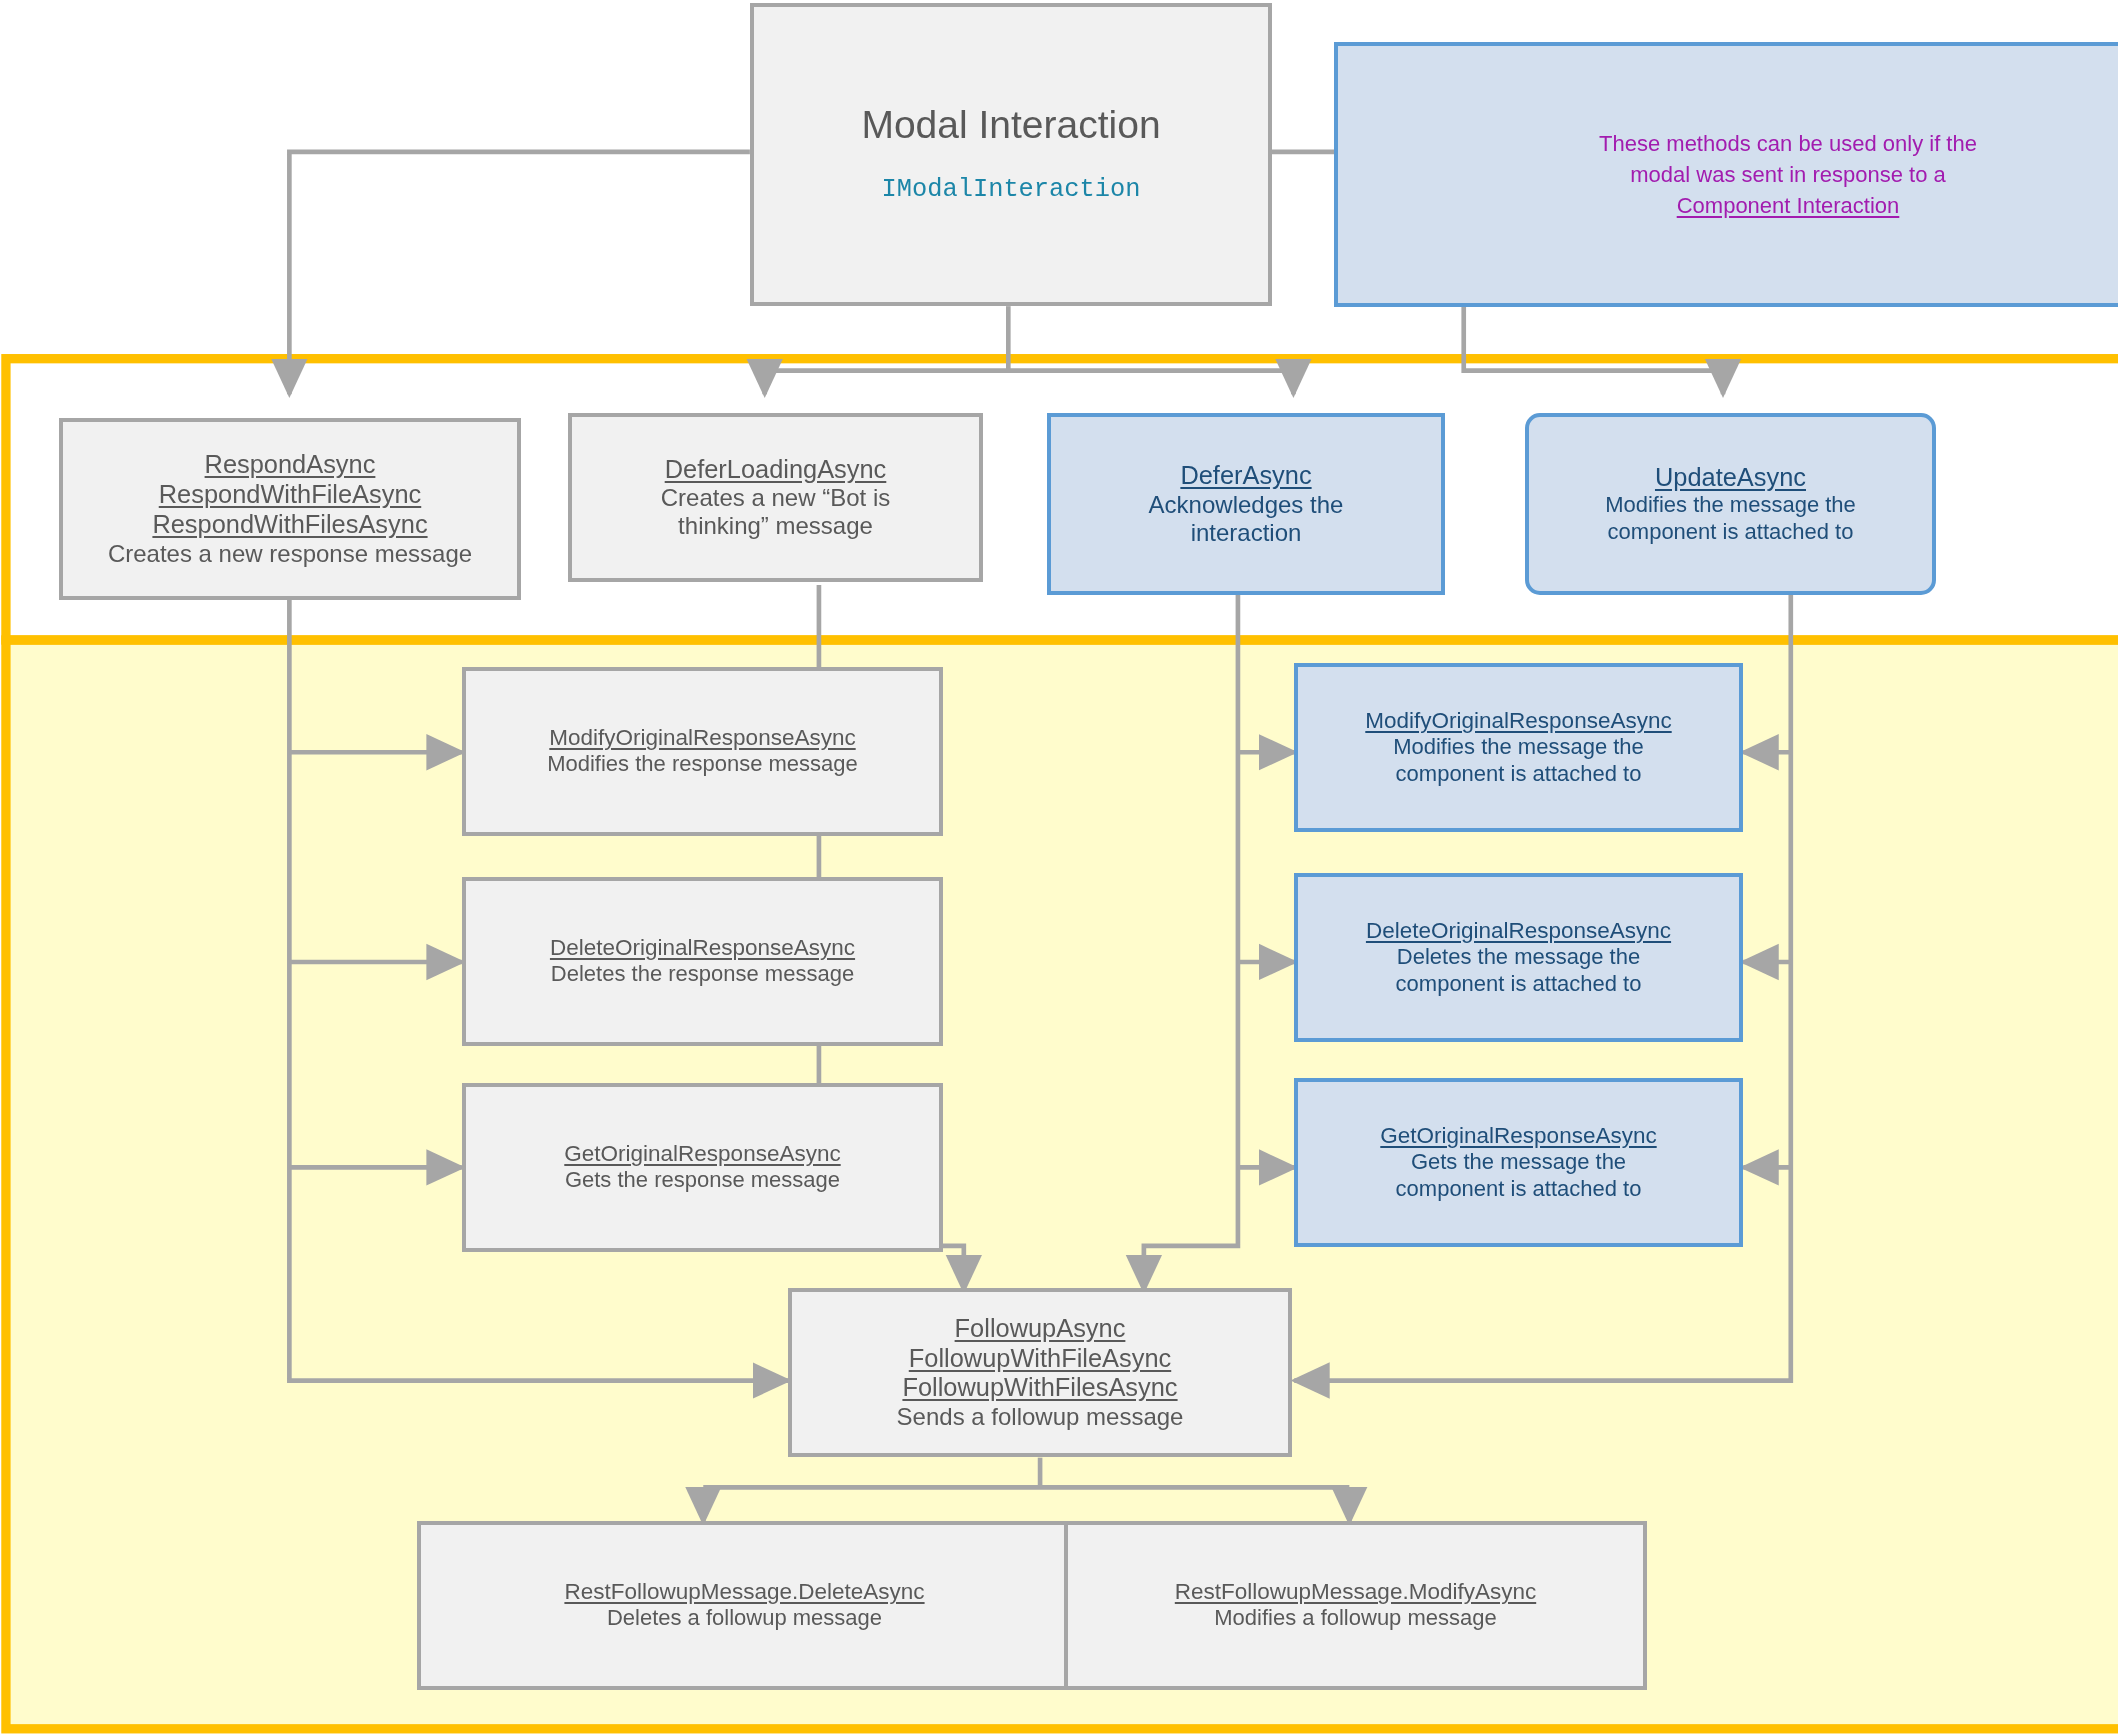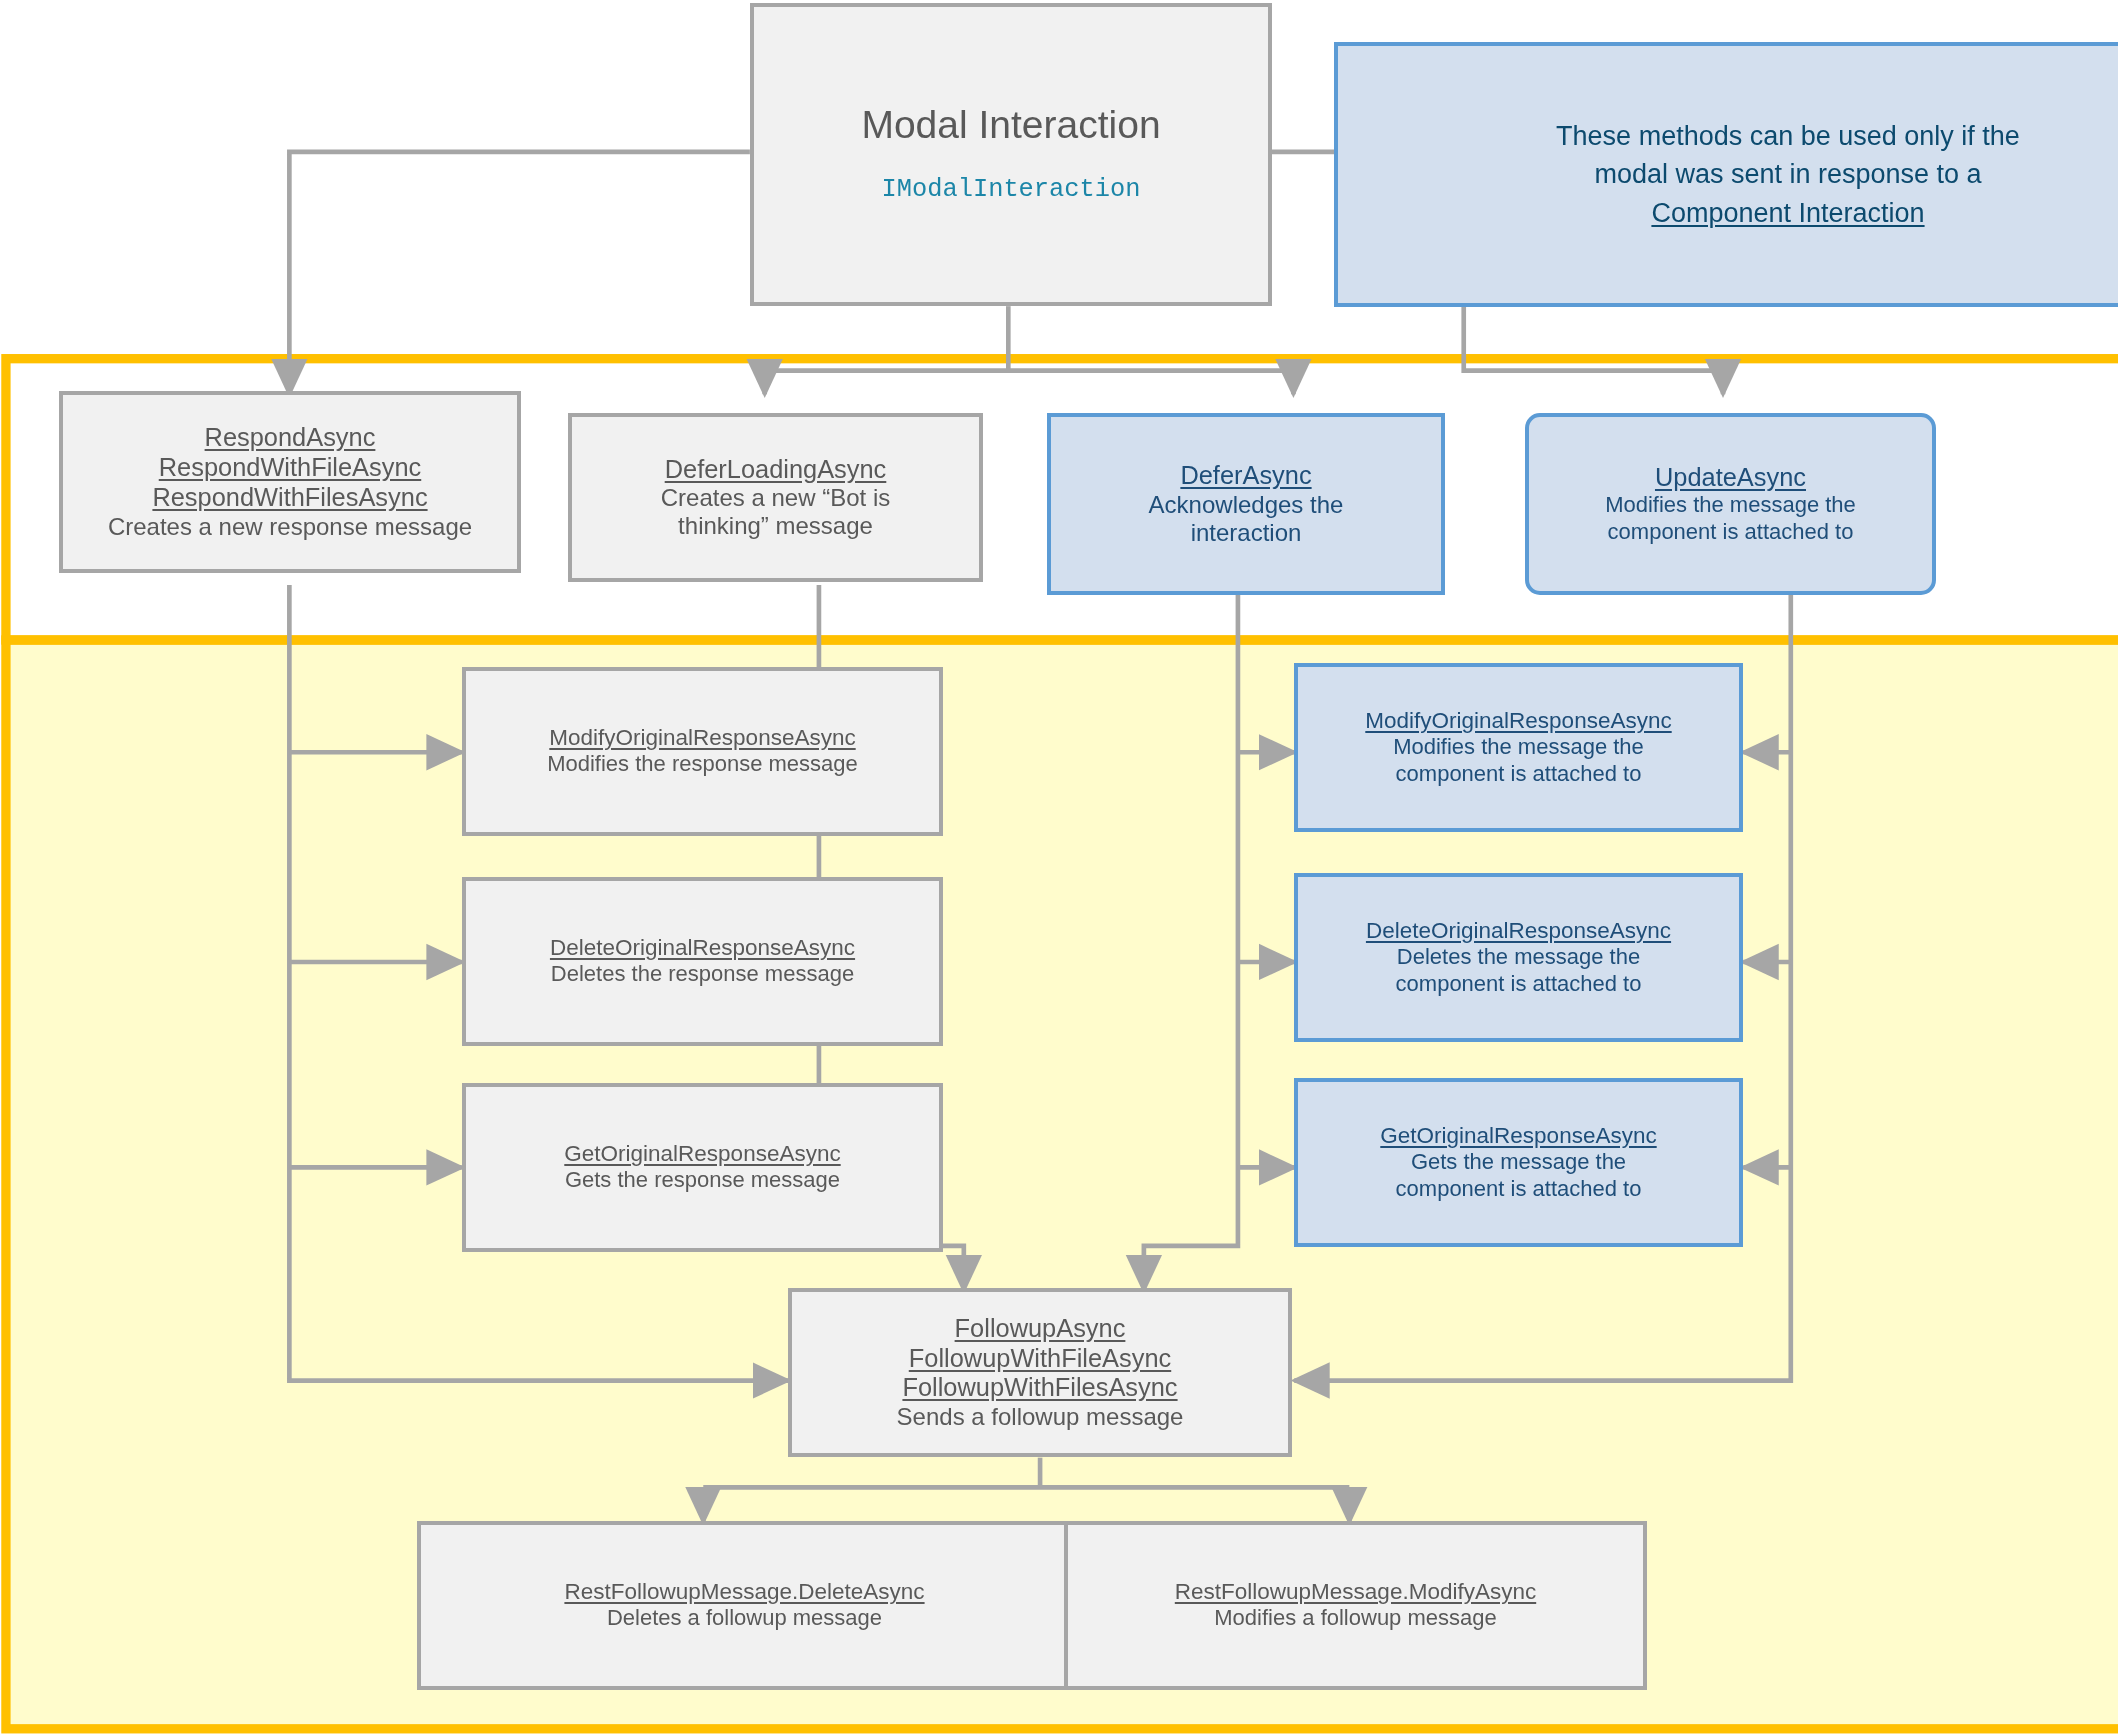--- a/index.html
+++ b/index.html
@@ -8,21 +8,21 @@
   svg.layer{position:absolute;left:0;top:0;width:2611px;height:1735px;}
   .box{position:absolute;box-sizing:border-box;display:flex;flex-direction:column;
        align-items:center;justify-content:center;text-align:center;}
   .gray-box{background:#F1F1F1;border:4.7px solid #A6A6A6;gap:20px;}
   .blue-box{background:#D3DFEE;border:4.7px solid #5B9BD5;}
   .ttl{font-weight:400;text-decoration:underline;text-underline-offset:2.5px;}
   .gray-t{color:#595959;}
   .blue-t{color:#1F4E79;}
   .root-title{color:#595959;font-size:39px;line-height:1.05;}
   .root-sub{font-family:"Liberation Mono",monospace;color:#1C86A8;font-size:25.4px;margin-top:9px;}
-  .callout{color:#0c4a6e;font-size:27px;line-height:1.42;}
+  .callout{color:#a21caf;font-size:22px;line-height:1.42;}
   .u{text-decoration:underline;text-underline-offset:3px;}
   .legend{position:absolute;text-align:right;box-sizing:border-box;}
   .lg-title{font-weight:bold;color:#8A6400;font-size:29px;line-height:1.18;}
   .lg-gold{color:#8A6400;font-size:24.6px;line-height:1.2;}
   .lg-gray{color:#595959;font-size:24.6px;line-height:1.2;}
   .m-title{font-size:25.4px;line-height:1.17;}
   .m-desc{font-size:24px;line-height:1.17;}
   .m-title-sm{font-size:22.5px;line-height:1.17;}
   .m-desc-sm{font-size:22px;line-height:1.2;}
   .stack{display:flex;flex-direction:column;align-items:center;}
@@ -107,21 +107,21 @@
   </div>
 
   <div class="legend" style="left:1835px;top:669px;width:742px;padding-right:20.3px;">
     <div class="lg-title">Followup methods</div>
     <div class="lg-gold">Can be used in 15 minutes</div>
     <div class="lg-gold">after sending an initial response</div>
     <div class="lg-gray">Can be used multiple times during</div>
     <div class="lg-gray">interaction token’s lifetime</div>
   </div>
 
-  <div class="box gray-box" style="left:59px;top:391px;width:462px;height:182px;padding:7px 6px;">
+  <div class="box gray-box" style="left:59px;top:418px;width:462px;height:182px;padding:7px 6px;">
     <div class="stack gray-t">
       <div class="m-title ttl">RespondAsync</div>
       <div class="m-title ttl">RespondWithFileAsync</div>
       <div class="m-title ttl">RespondWithFilesAsync</div>
       <div class="m-desc">Creates a new response message</div>
     </div>
   </div>
 
   <div class="box gray-box" style="left:568px;top:413px;width:415px;height:169px;padding:0 6px;">
     <div class="stack gray-t">

